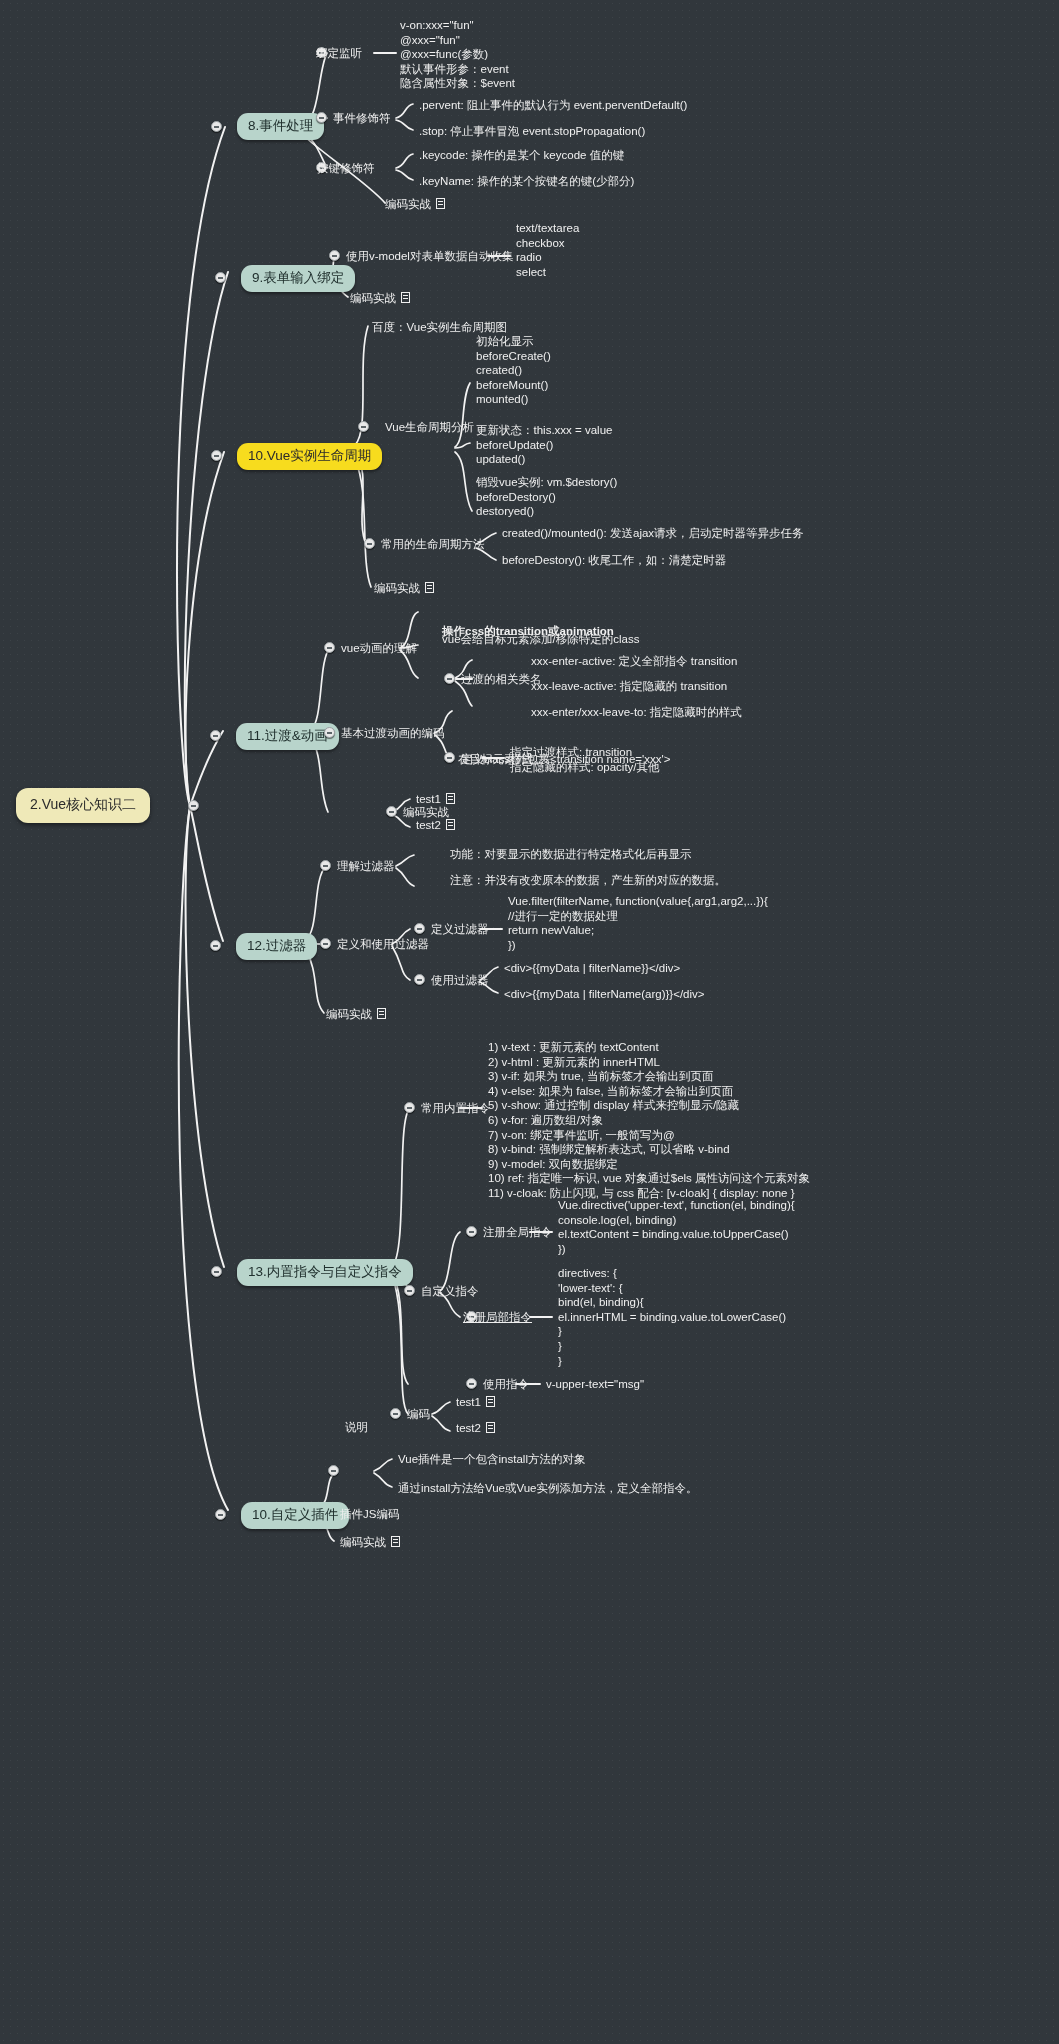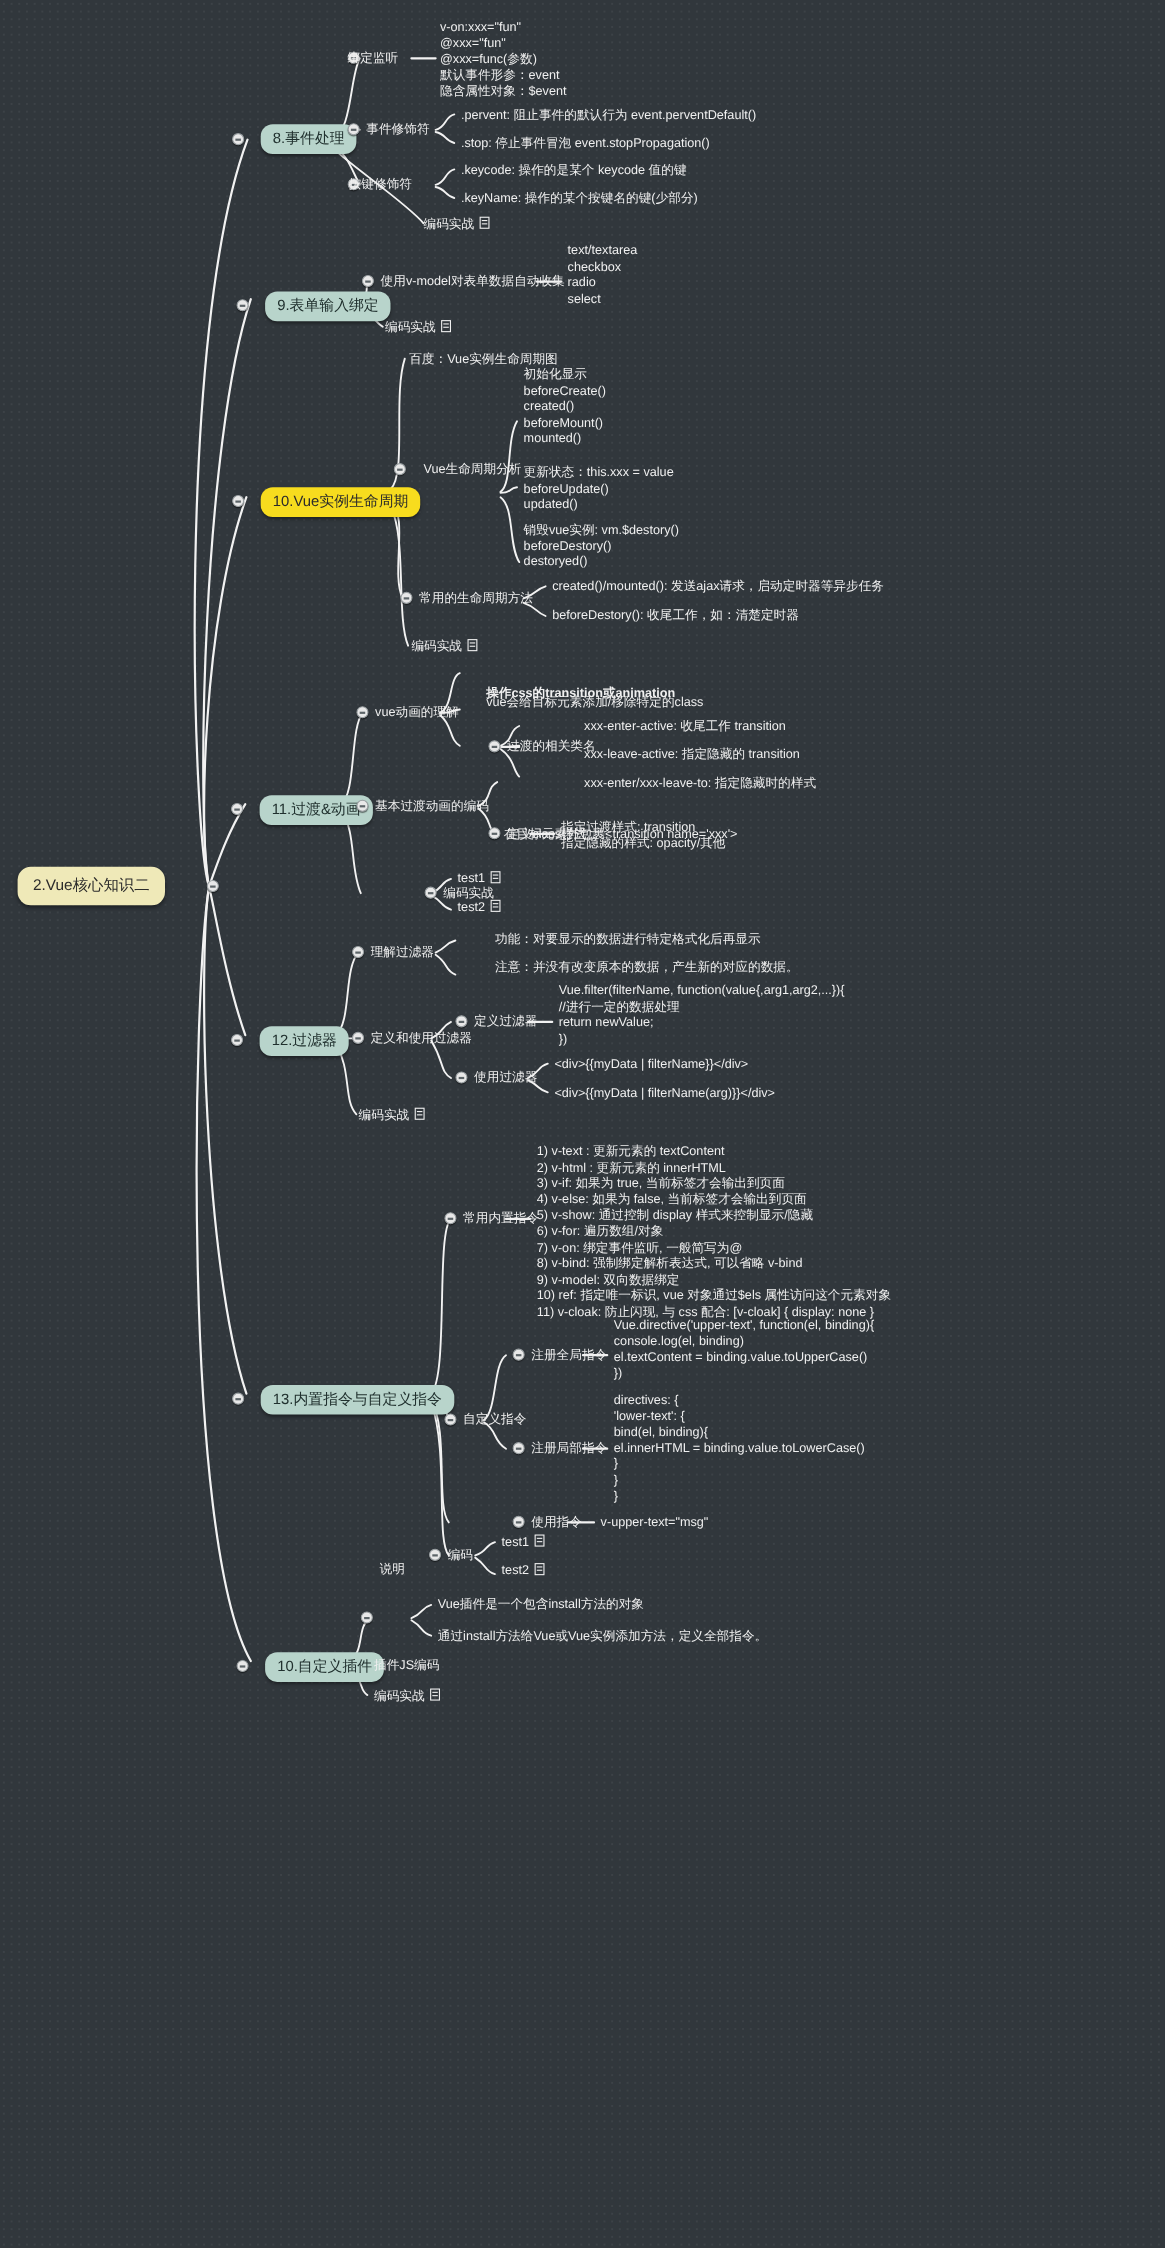--- a/index.html
+++ b/index.html
@@ -262,21 +262,21 @@
   <div class="topic" style="left:223px; top:723px;">11.过渡&amp;动画</div>
   <div class="knob" style="left:210px; top:730px;"></div>
 
   <div class="knob" style="left:324px; top:642px;"></div>
   <div class="node" style="left:341px; top:641px;">vue动画的理解</div>
   <div class="node" style="left:442px; top:624px;font-weight:bold;">操作css的transition或animation</div>
   <div class="node" style="left:442px; top:632px;">vue会给目标元素添加/移除特定的class</div>
 
   <div class="knob" style="left:444px; top:673px;"></div>
   <div class="node" style="left:461px; top:672px;">过渡的相关类名</div>
-  <div class="node" style="left:531px; top:654px;">xxx-enter-active: 收尾工作 transition</div>
+  <div class="node" style="left:531px; top:654px;">xxx-enter-active: 定义全部指令 transition</div>
   <div class="node" style="left:531px; top:679px;">xxx-leave-active: 指定隐藏的 transition</div>
   <div class="node" style="left:531px; top:705px;">xxx-enter/xxx-leave-to: 指定隐藏时的样式</div>
 
   <div class="knob" style="left:324px; top:727px;"></div>
   <div class="node" style="left:341px; top:726px;">基本过渡动画的编码</div>
   <div class="node" style="left:458px; top:752px;">在目标元素外包裹&lt;transition name='xxx'&gt;</div>
 
   <div class="knob" style="left:444px; top:752px;"></div>
   <div class="node" style="left:461px; top:752px;">定义class样式</div>
   <div class="node multi" style="left:510px; top:745px;">指定过渡样式: transition
@@ -333,21 +333,21 @@
   <div class="node" style="left:421px; top:1284px;">自定义指令</div>
 
   <div class="knob" style="left:466px; top:1226px;"></div>
   <div class="node" style="left:483px; top:1225px;">注册全局指令</div>
   <div class="node multi" style="left:558px; top:1198px;">Vue.directive('upper-text', function(el, binding){
 console.log(el, binding)
 el.textContent = binding.value.toUpperCase()
 })</div>
 
   <div class="knob" style="left:466px; top:1311px;"></div>
-  <div class="node" style="left:483px; top:1310px;">注册局部指令</div>
+  <div class="node" style="left:463px; top:1310px;text-decoration:underline;">注册局部指令</div>
   <div class="node multi" style="left:558px; top:1266px;">directives: {
 'lower-text': {
 bind(el, binding){
 el.innerHTML = binding.value.toLowerCase()
 }
 }
 }</div>
 
   <div class="knob" style="left:466px; top:1378px;"></div>
   <div class="node" style="left:483px; top:1377px;">使用指令</div>

